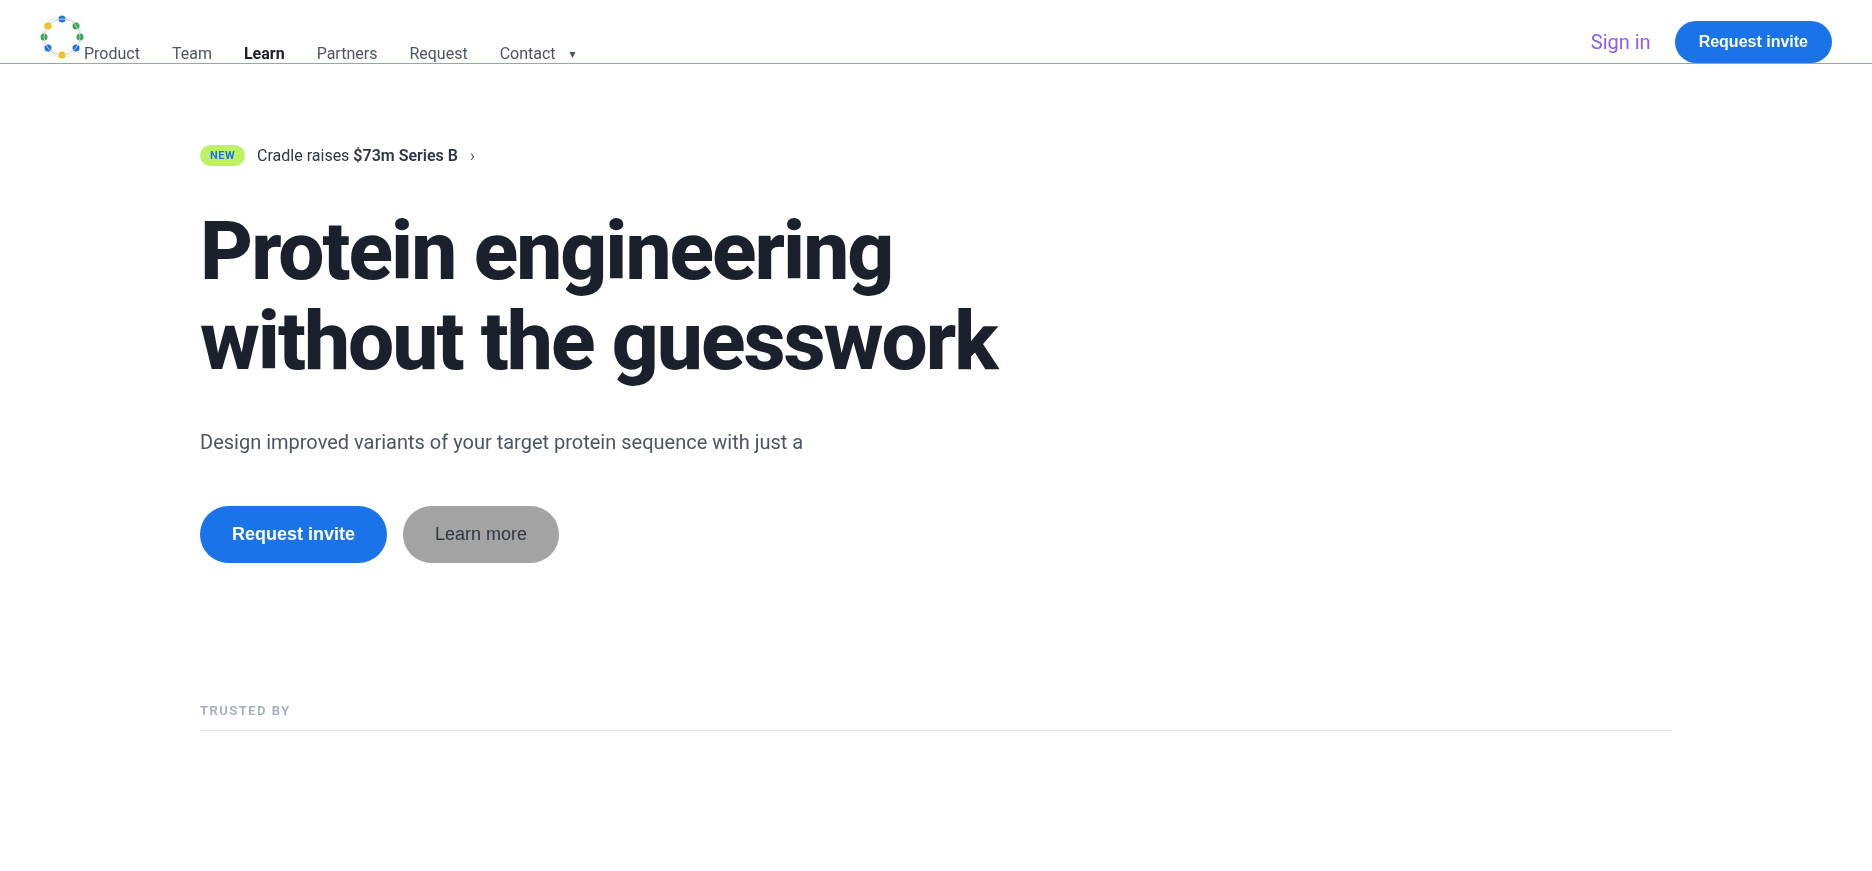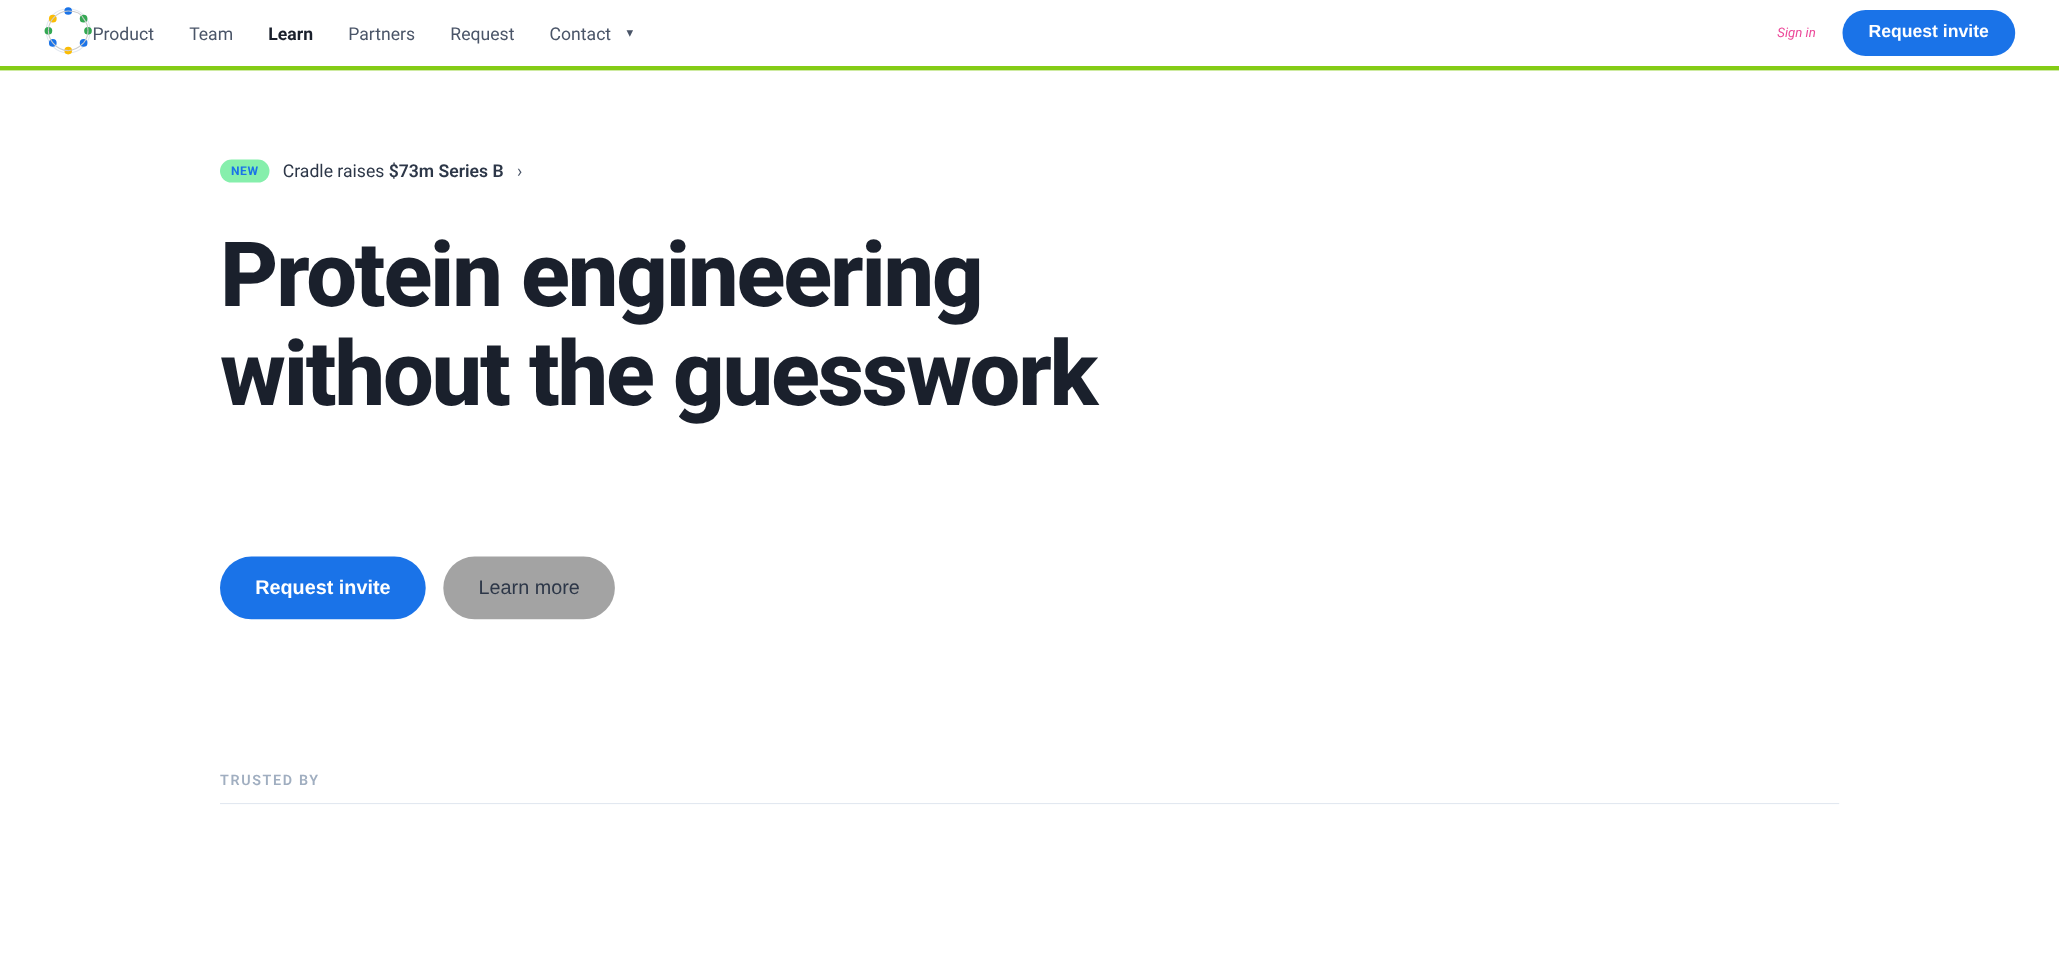--- a/index.html
+++ b/index.html
@@ -12,24 +12,24 @@
       font-family: -apple-system, BlinkMacSystemFont, 'Segoe UI', Roboto, Helvetica, Arial, sans-serif;
       background: #ffffff;
       color: #1a202c;
       min-height: 871px;
       width: 1872px;
     }
 
     
     nav {
       display: flex;
-      align-items: center;
+      align-items: flex-end;
       padding: 0 40px;
       height: 64px;
-      border-bottom: 4px solid #84cc16;
+      border-bottom: 1px solid #84cc16;
       background: #ffffff;
       position: sticky;
       top: 0;
       z-index: 100;
     }
 
     .nav-links {
       display: flex;
       align-items: center;
       gap: 32px;
@@ -64,26 +64,25 @@
     }
 
     .nav-right {
       display: flex;
       align-items: center;
       gap: 24px;
       margin-left: auto;
     }
 
     .sign-in-link {
-      font-size: 12px;
-      color: #ec4899;
+      font-size: 20px;
+      color: #8b5cf6;
       cursor: pointer;
       text-decoration: none;
       font-weight: 400;
-      font-style: italic;
     }
 
     .request-invite-btn-nav {
       background: #1a73e8;
       color: #ffffff;
       border: none;
       border-radius: 24px;
       padding: 12px 24px;
       font-size: 16px;
       font-weight: 600;
@@ -99,21 +98,21 @@
 
     .announcement-banner {
       display: inline-flex;
       align-items: center;
       gap: 12px;
       margin-bottom: 40px;
       cursor: pointer;
     }
 
     .new-badge {
-      background: #86efac;
+      background: #bef264;
       color: #1a73e8;
       font-size: 11px;
       font-weight: 700;
       padding: 4px 10px;
       border-radius: 20px;
       letter-spacing: 0.5px;
     }
 
     .announcement-text {
       font-size: 16px;
@@ -273,21 +272,21 @@
   </div>
 
   
   <h1 class="hero-title">
     <span>Protein engineering</span><br>
     <span>without the guesswork</span>
   </h1>
 
   
   <p class="hero-description">
-    <br>
+    <span>Design improved variants of your target protein sequence with just a</span><br>
   </p>
 
   
   <div class="hero-buttons">
     <button class="request-invite-btn-hero">Request invite</button>
     <button class="learn-more-btn">Learn more</button>
   </div>
 
 </section>
 

